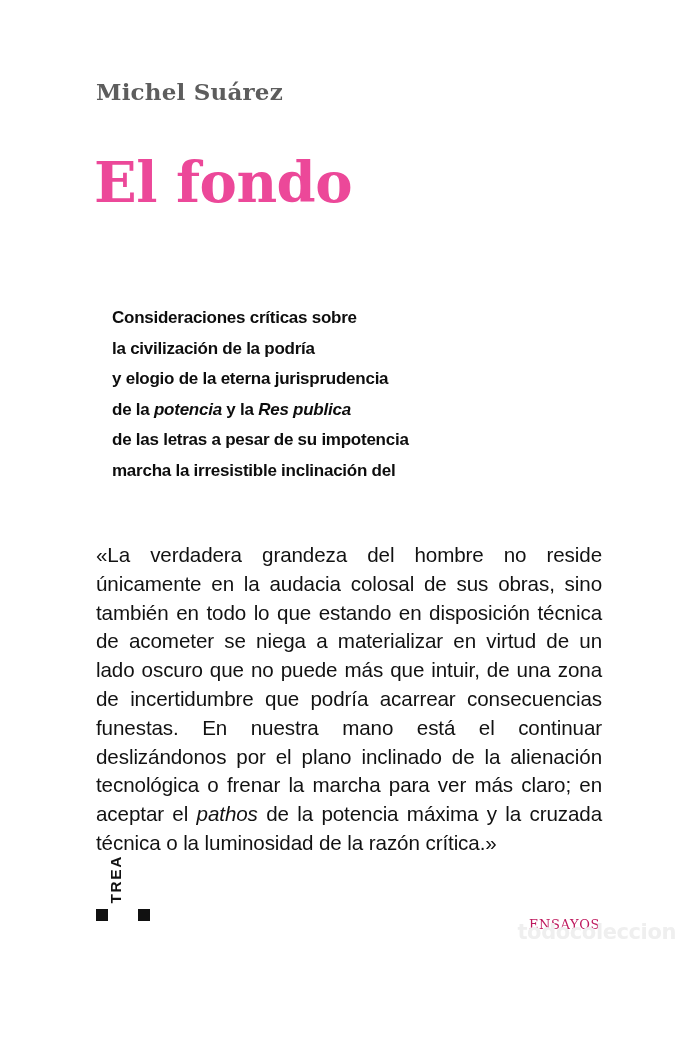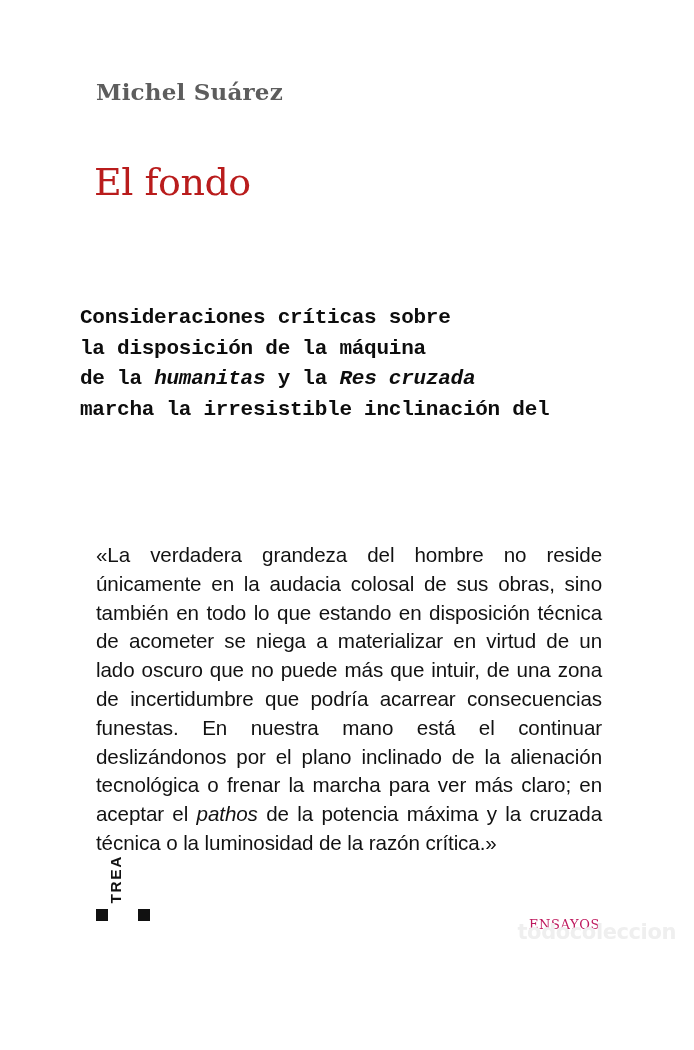--- a/index.html
+++ b/index.html
@@ -32,40 +32,40 @@
     color: #5d5d5d;
     white-space: nowrap;
   }
 
   
   .title {
     position: absolute;
     left: 94px;
     top: 142px;
     font-family: "DejaVu Serif", serif;
-    font-weight: normal;
-    font-size: 38px;
+    font-weight: bold;
+    font-size: 56px;
     line-height: 80px;
     letter-spacing: -0.5px;
-    color: #b91c1c;
+    color: #ec4899;
   }
   .title-line {
     display: block;
     white-space: nowrap;
   }
 
   
   .subtitle {
     position: absolute;
-    left: 80px;
+    left: 112px;
     top: 303px;
     width: 520px;
-    font-family: Liberation Mono, monospace;
+    font-family: Liberation Sans, sans-serif;
     font-weight: bold;
-    font-size: 21px;
+    font-size: 17px;
     line-height: 30.6px;
     color: #0d0d0d;
     letter-spacing: -0.25px;
   }
   .subtitle-line {
     display: block;
     white-space: nowrap;
   }
   .subtitle i {
     font-style: italic;
@@ -156,22 +156,24 @@
 <div id="cover">
 
   <div class="author">Michel Suárez</div>
 
   <div class="title">
     <span class="title-line">El fondo</span>
   </div>
 
   <div class="subtitle">
       <span class="subtitle-line"><span>Consideraciones críticas sobre</span></span>
-      <span class="subtitle-line"><span>la disposición de la máquina</span></span>
-      <span class="subtitle-line"><span>de la </span><i>humanitas</i><span> y la </span><i>Res cruzada</i></span>
+      <span class="subtitle-line"><span>la civilización de la podría</span></span>
+      <span class="subtitle-line"><span>y elogio de la eterna jurisprudencia</span></span>
+      <span class="subtitle-line"><span>de la </span><i>potencia</i><span> y la </span><i>Res publica</i></span>
+      <span class="subtitle-line"><span>de las letras a pesar de su impotencia</span></span>
       <span class="subtitle-line"><span>marcha la irresistible inclinación del</span></span>
     </div>
 
   <div class="quote"><span>«La verdadera grandeza del hombre no reside únicamente en la audacia colosal de sus obras, sino también en todo lo que estando en disposición técnica de acometer se niega a materializar en virtud de un lado oscuro que no puede más que intuir, de una zona de incertidumbre que podría acarrear consecuencias funestas. En nuestra mano está el continuar deslizándonos por el plano inclinado de la alienación tecnológica o frenar la marcha para ver más claro; en aceptar el </span><i>pathos</i><span> de la potencia máxima y la cruzada técnica o la luminosidad de la razón crítica.»</span></div>
 
   <div class="logo">
     <span class="logo-square left"></span>
     <span class="logo-square right"></span>
     <span class="logo-word">TREA</span>
   </div>

